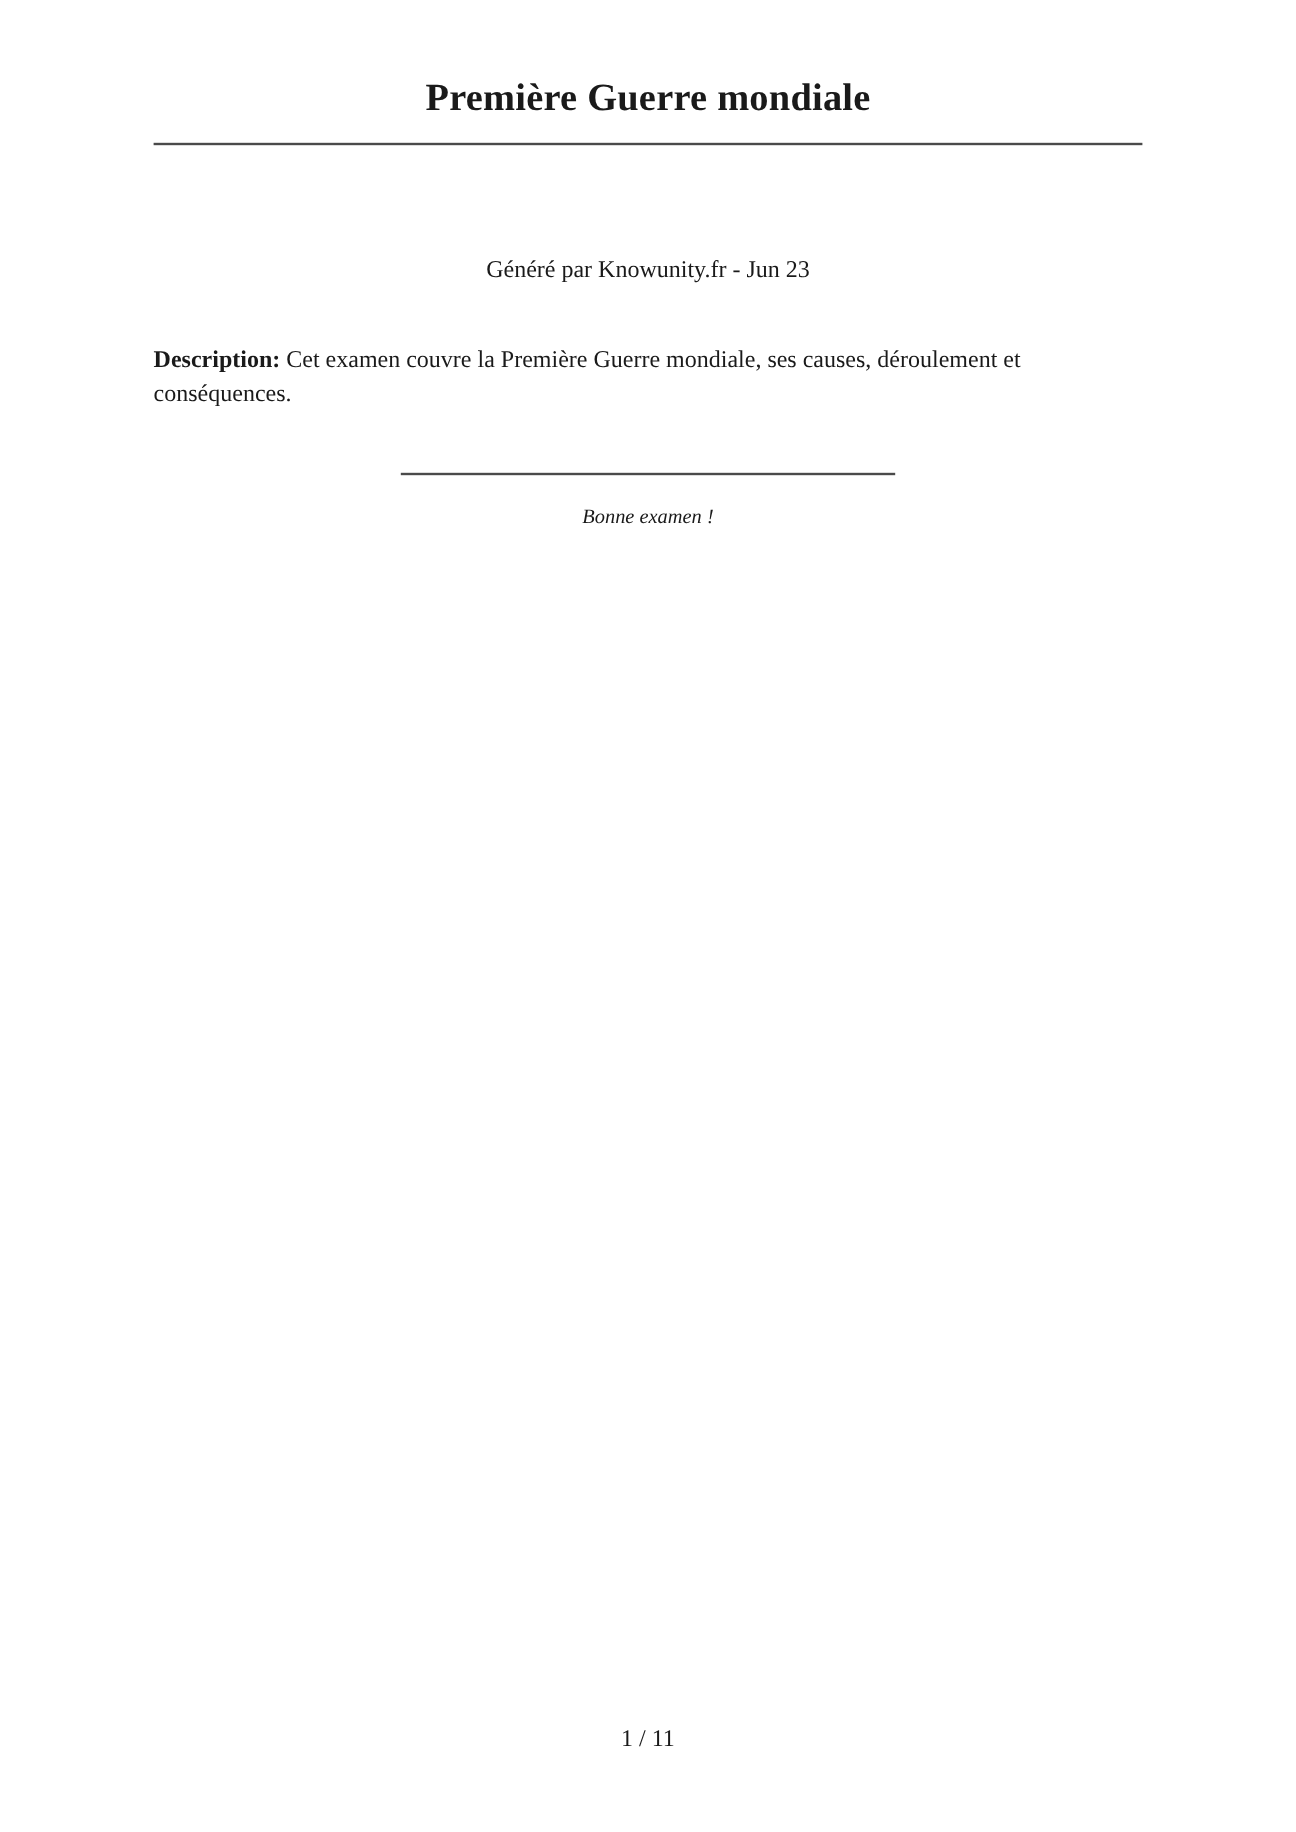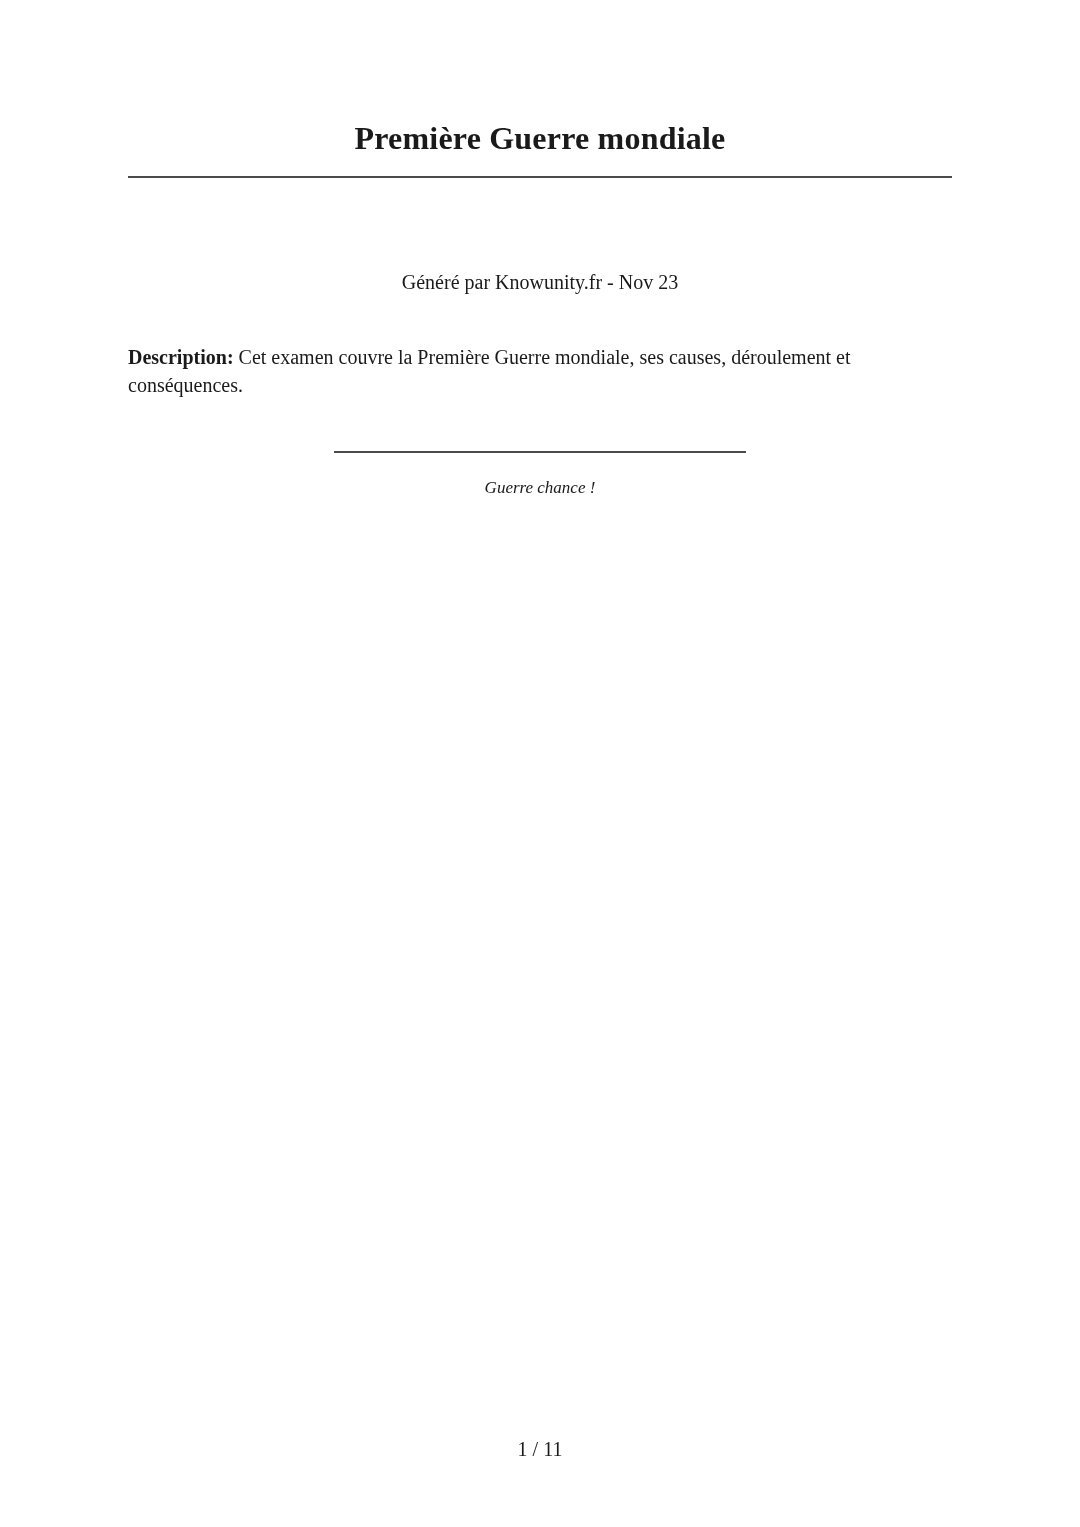--- a/index.html
+++ b/index.html
@@ -11,21 +11,21 @@
     position: relative;
     width: 1080px;
     height: 1527px;
     background: #ffffff;
     color: #1a1a1a;
     font-family: "Liberation Serif", "DejaVu Serif", serif;
     overflow: hidden;
   }
   .title {
     margin: 0;
-    padding-top: 120px;
+    padding-top: 63px;
     font-size: 32px;
     font-weight: 700;
     line-height: 1.15;
     text-align: center;
     letter-spacing: 0.2px;
   }
   .rule {
     border: none;
     border-top: 2px solid #4a4a4a;
     height: 0;
@@ -70,23 +70,23 @@
 </style>
 </head>
 <body>
 
 <div class="page">
 
   <h1 class="title">Première Guerre mondiale</h1>
 
   <div class="rule rule-full"></div>
 
-  <div class="generated">Généré par Knowunity.fr - Nov 23</div>
+  <div class="generated">Généré par Knowunity.fr - Jun 23</div>
 
   <p class="description"><span class="desc-label">Description:</span> <span>Cet examen couvre la Première Guerre mondiale, ses causes, déroulement et conséquences.</span></p>
 
   <div class="rule rule-short"></div>
 
-  <div class="good-luck">Guerre chance !</div>
+  <div class="good-luck">Bonne examen !</div>
 
   <div class="footer">1 / 11</div>
 
 </div>
 
 </body></html>

